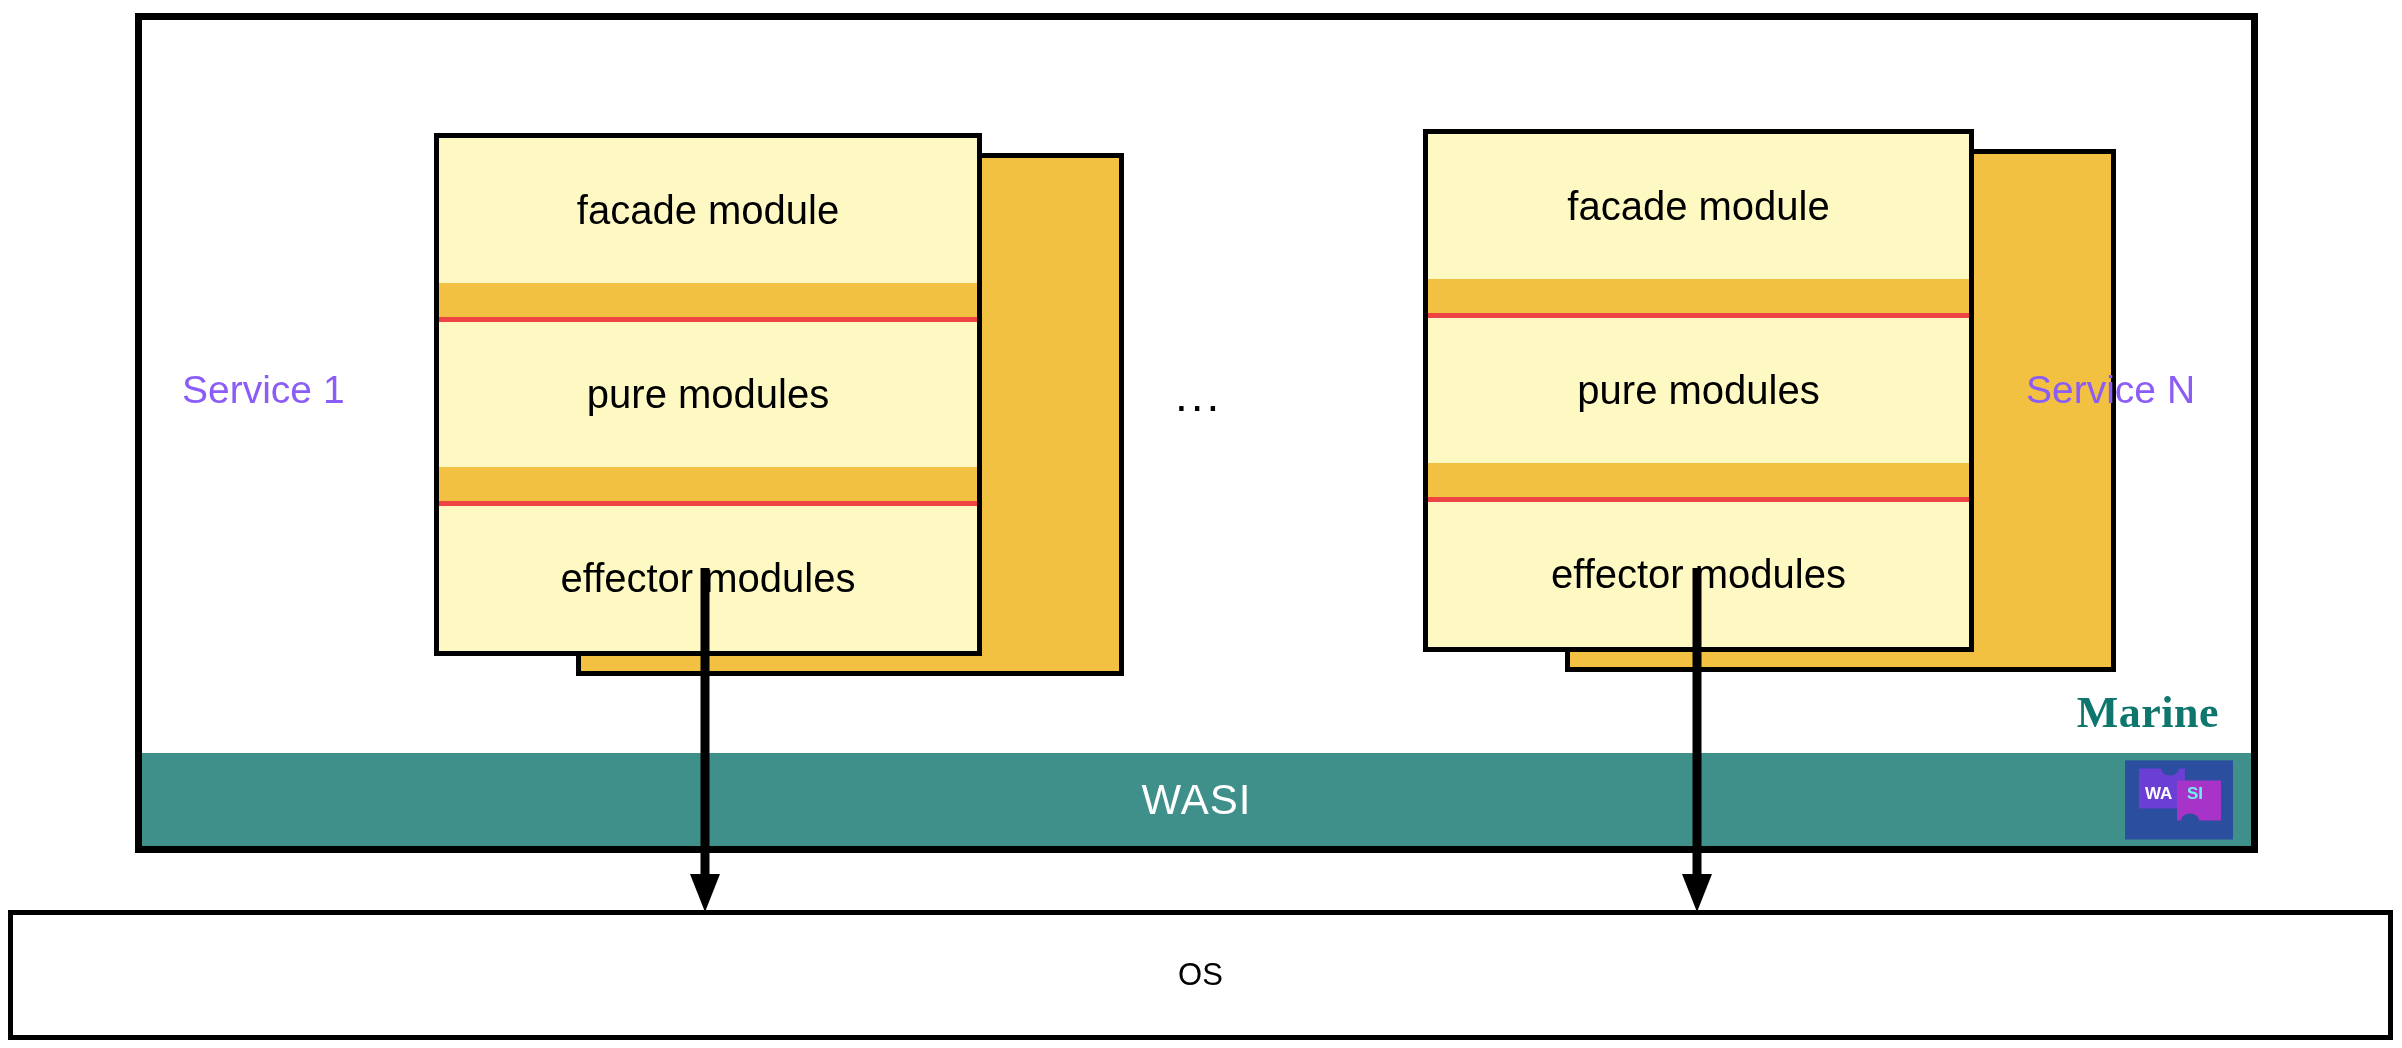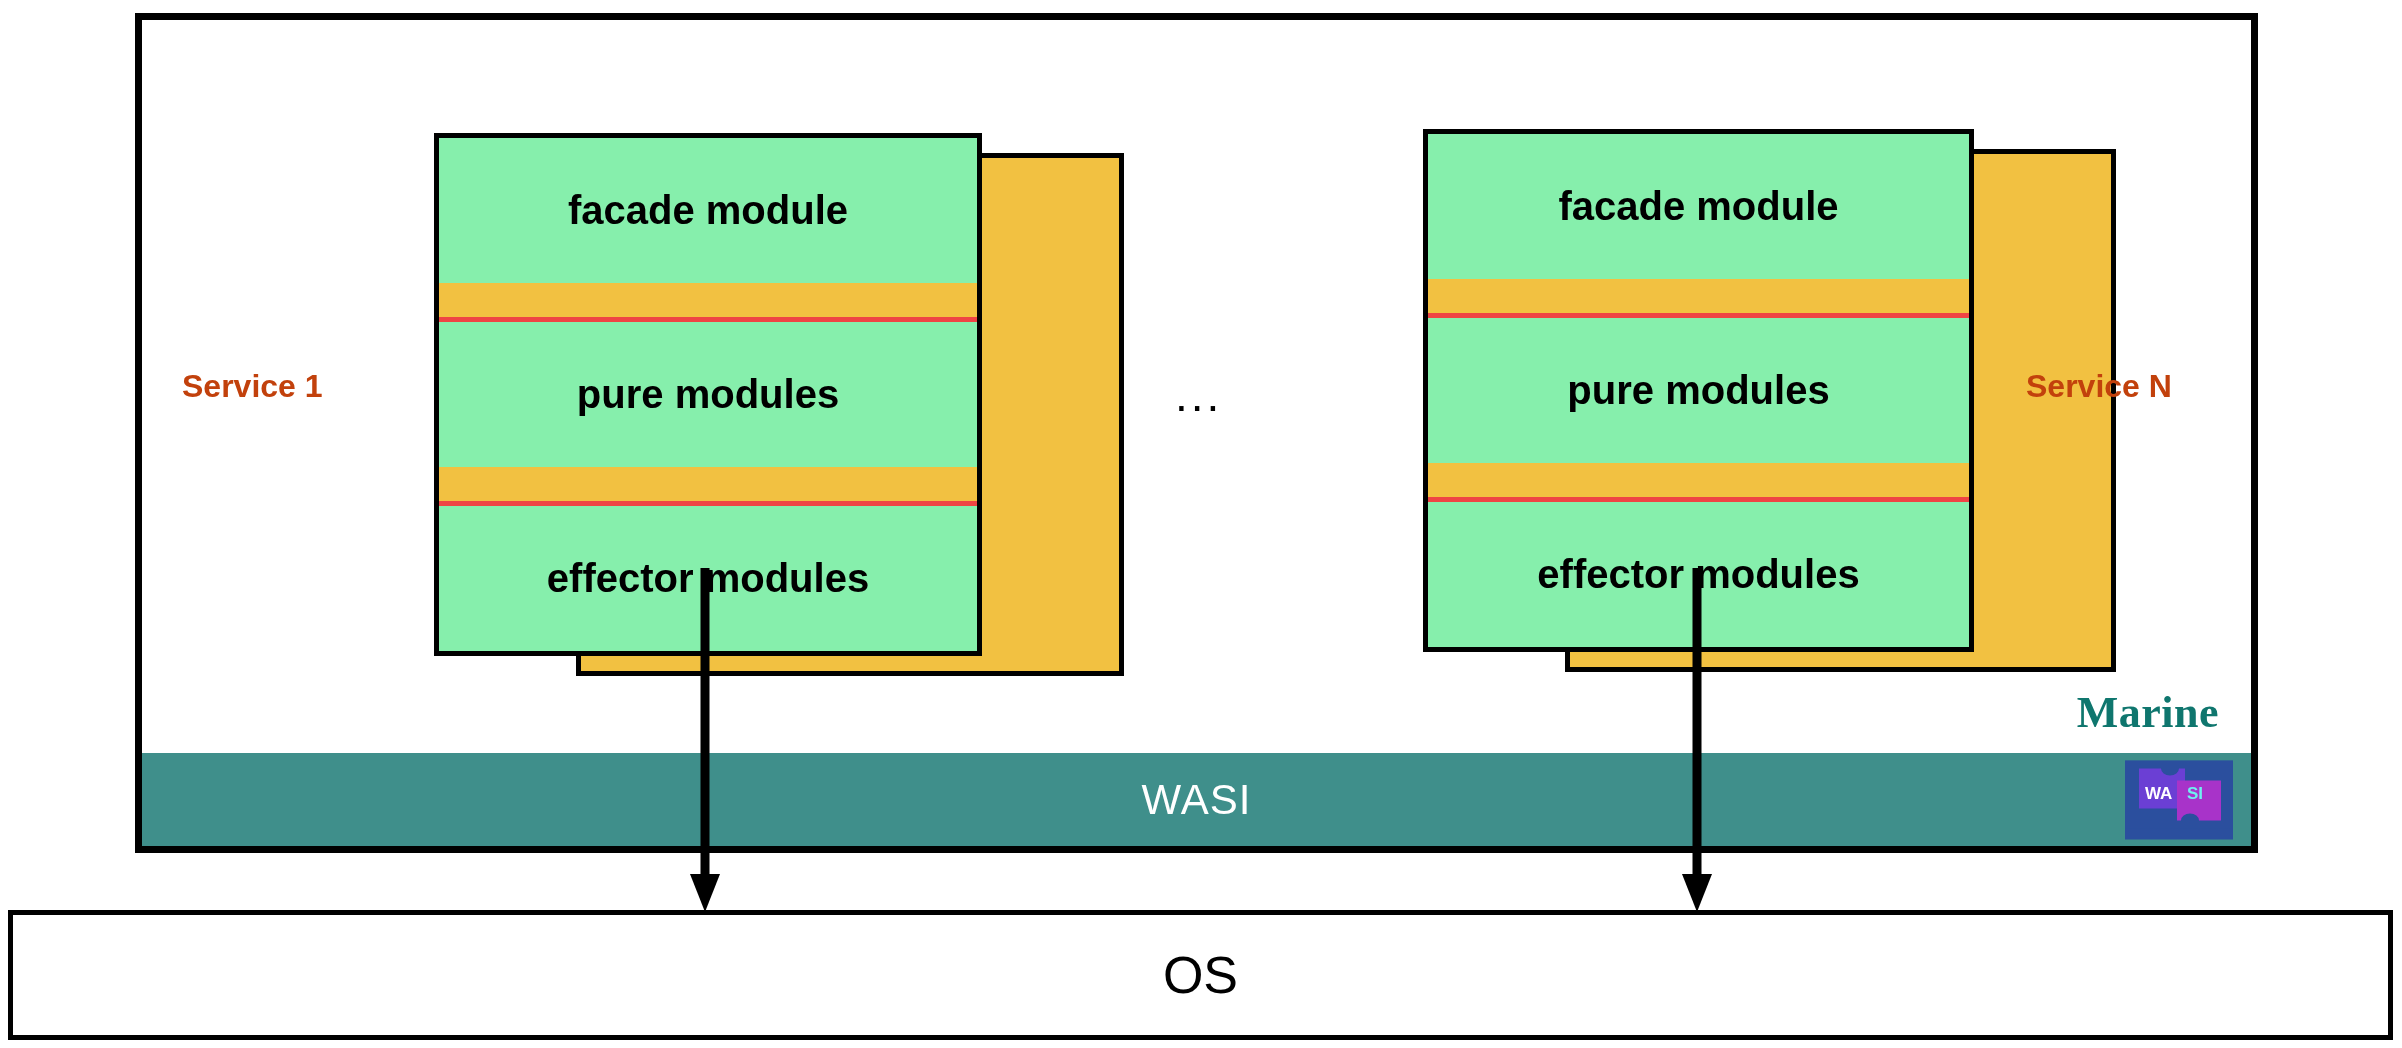--- a/index.html
+++ b/index.html
@@ -53,36 +53,34 @@
   .service-stack.left  { left: 434px;  top: 133px; width: 548px; height: 523px; }
   .service-stack.right { left: 1423px; top: 129px; width: 551px; height: 523px; }
 
   .module-cell {
     flex: 1 1 0;
     display: flex;
     align-items: center;
     justify-content: center;
     font-size: 40px;
     color: #000000;
-    background: #86efac;
-    box-sizing: border-box;
-    font-weight: bold;
+    background: #fef9c3;
+    box-sizing: border-box;
   }
   .module-cell + .module-cell {
     border-top: 5px solid #ef4444;
     margin-top: 34px;
   }
 
   
   .service-label {
     position: absolute;
-    font-size: 32px;
-    color: #c2410c;
+    font-size: 39px;
+    color: #8b5cf6;
     white-space: nowrap;
-    font-weight: bold;
   }
   .service-label.s1 { left: 182px;  top: 368px; }
   .service-label.sn { left: 2026px; top: 368px; }
 
   
   .ellipsis {
     position: absolute;
     left: 1175px;
     top: 368px;
     font-size: 46px;
@@ -130,21 +128,21 @@
     width: 2385px;
     height: 130px;
     box-sizing: border-box;
     border: 5px solid #000000;
     background: #ffffff;
     display: flex;
     align-items: center;
     justify-content: center;
   }
   .os-text {
-    font-size: 52px;
+    font-size: 31px;
     color: #000000;
   }
 
   
   .arrow {
     position: absolute;
     pointer-events: none;
   }
   .arrow svg { display: block; overflow: visible; }
 </style>

